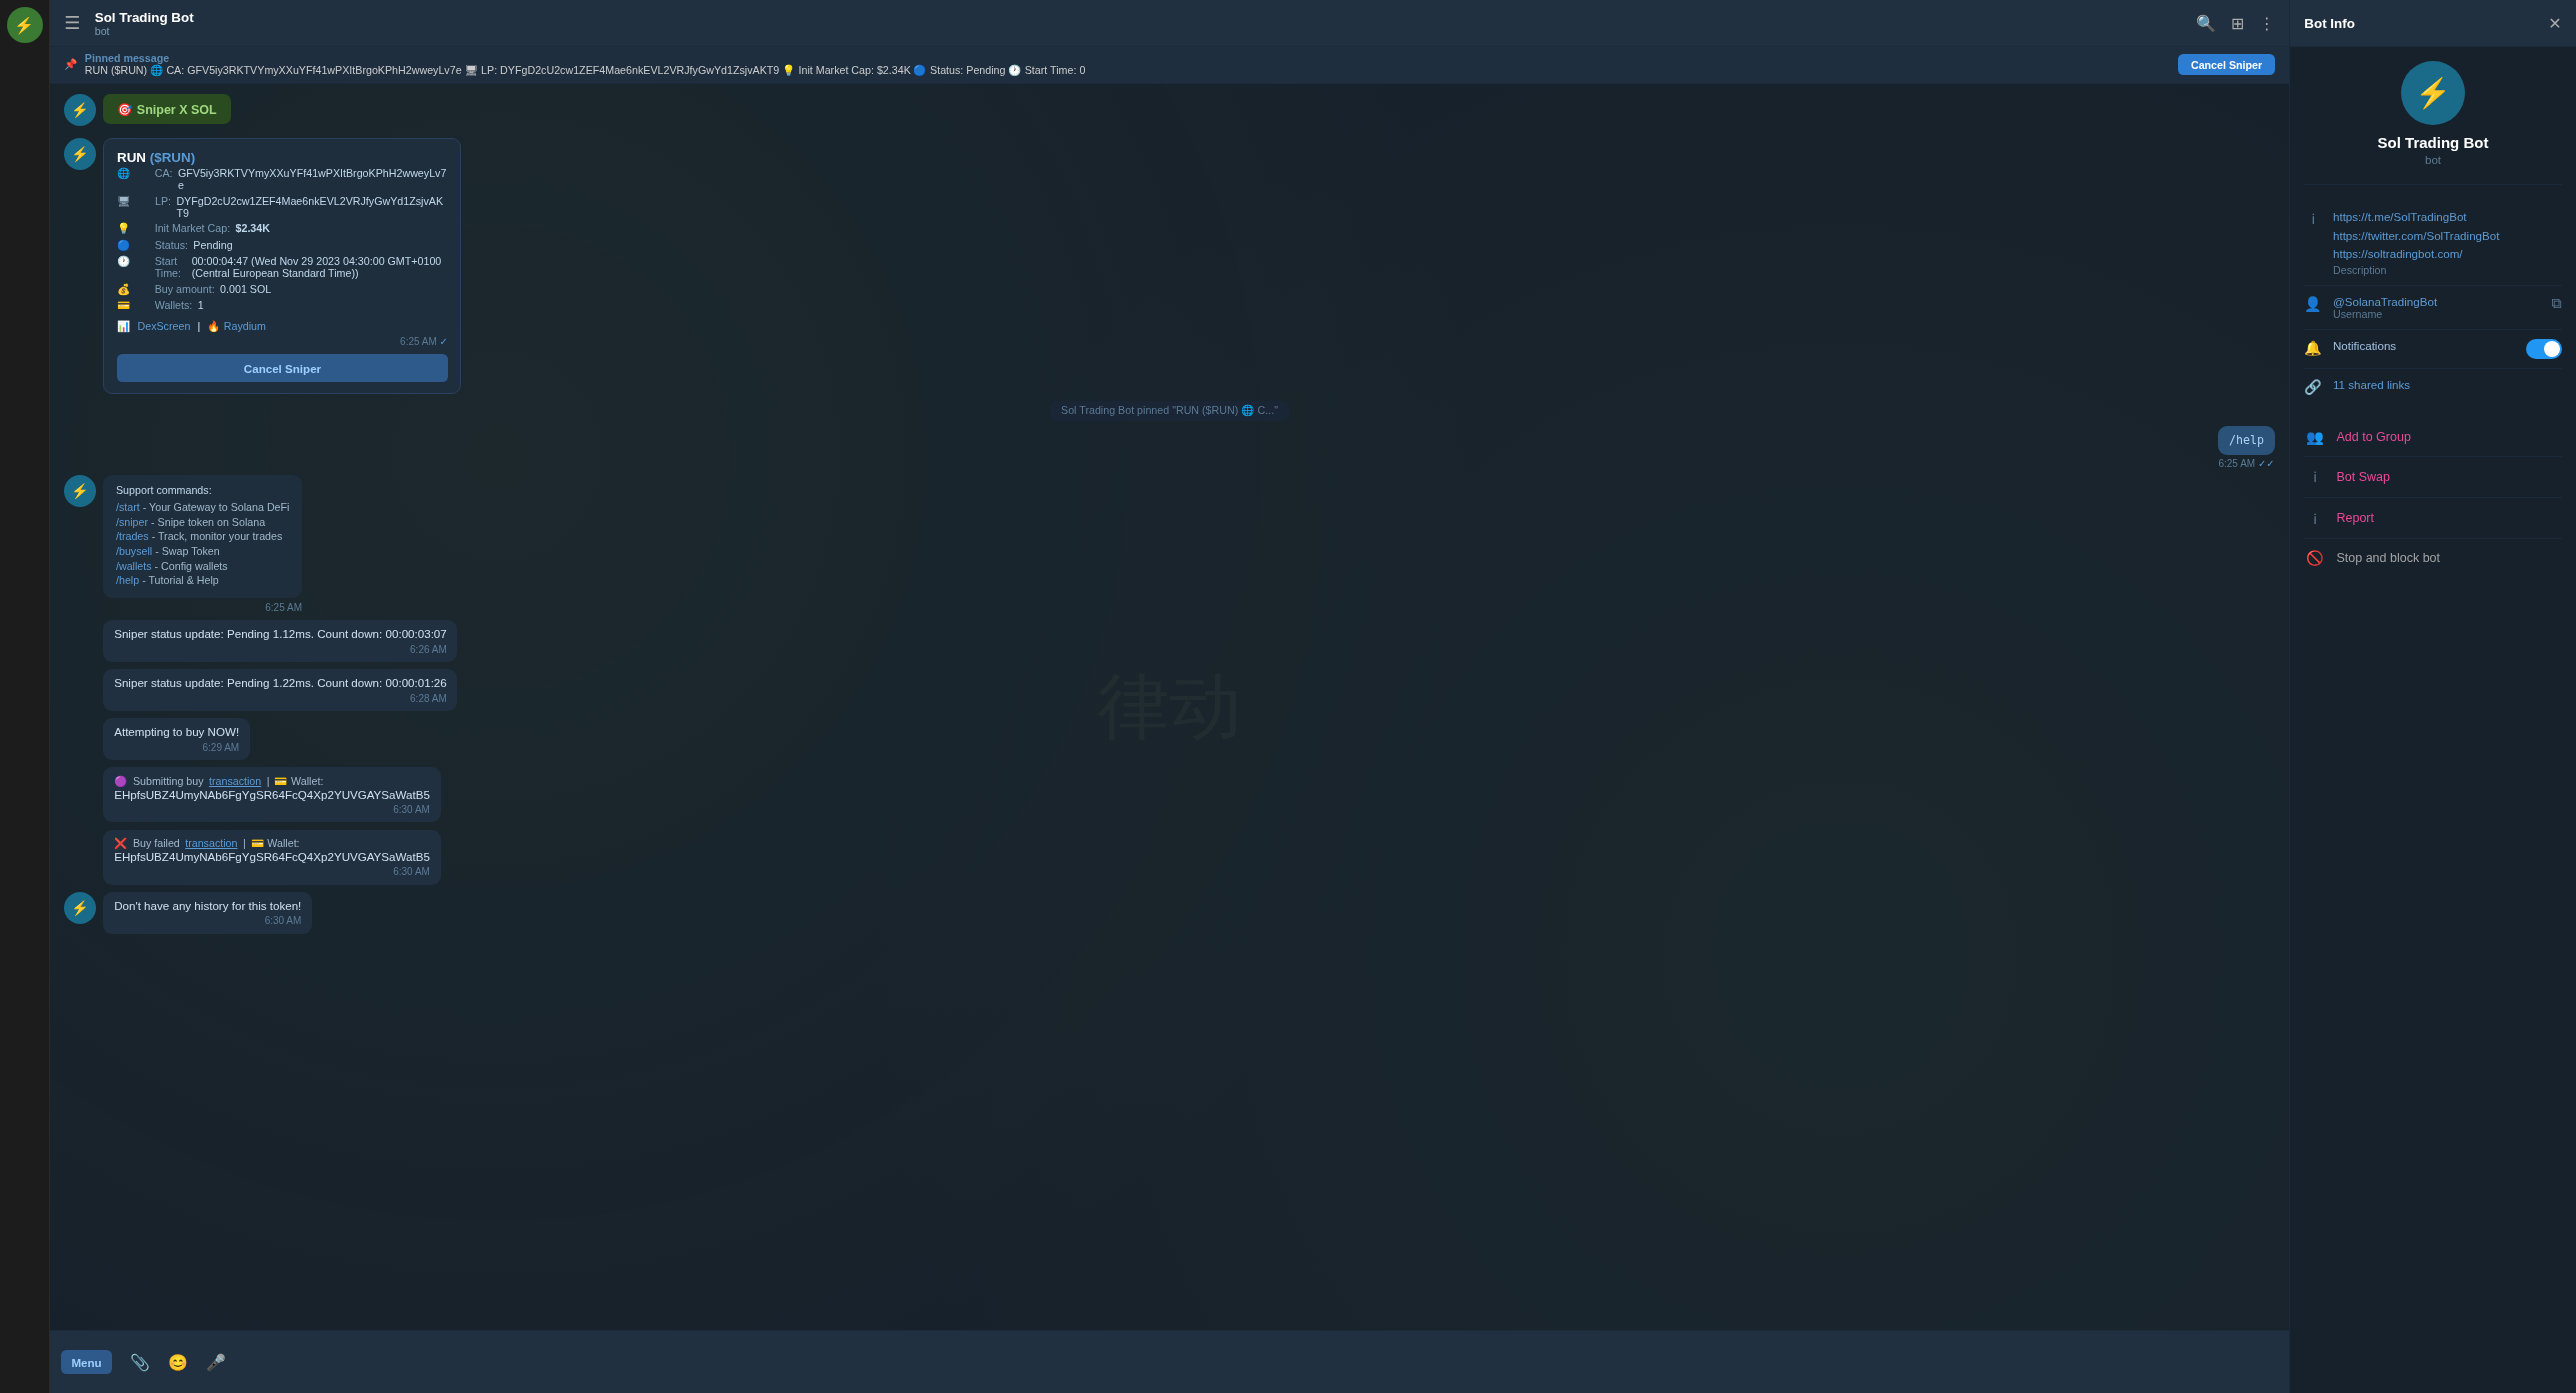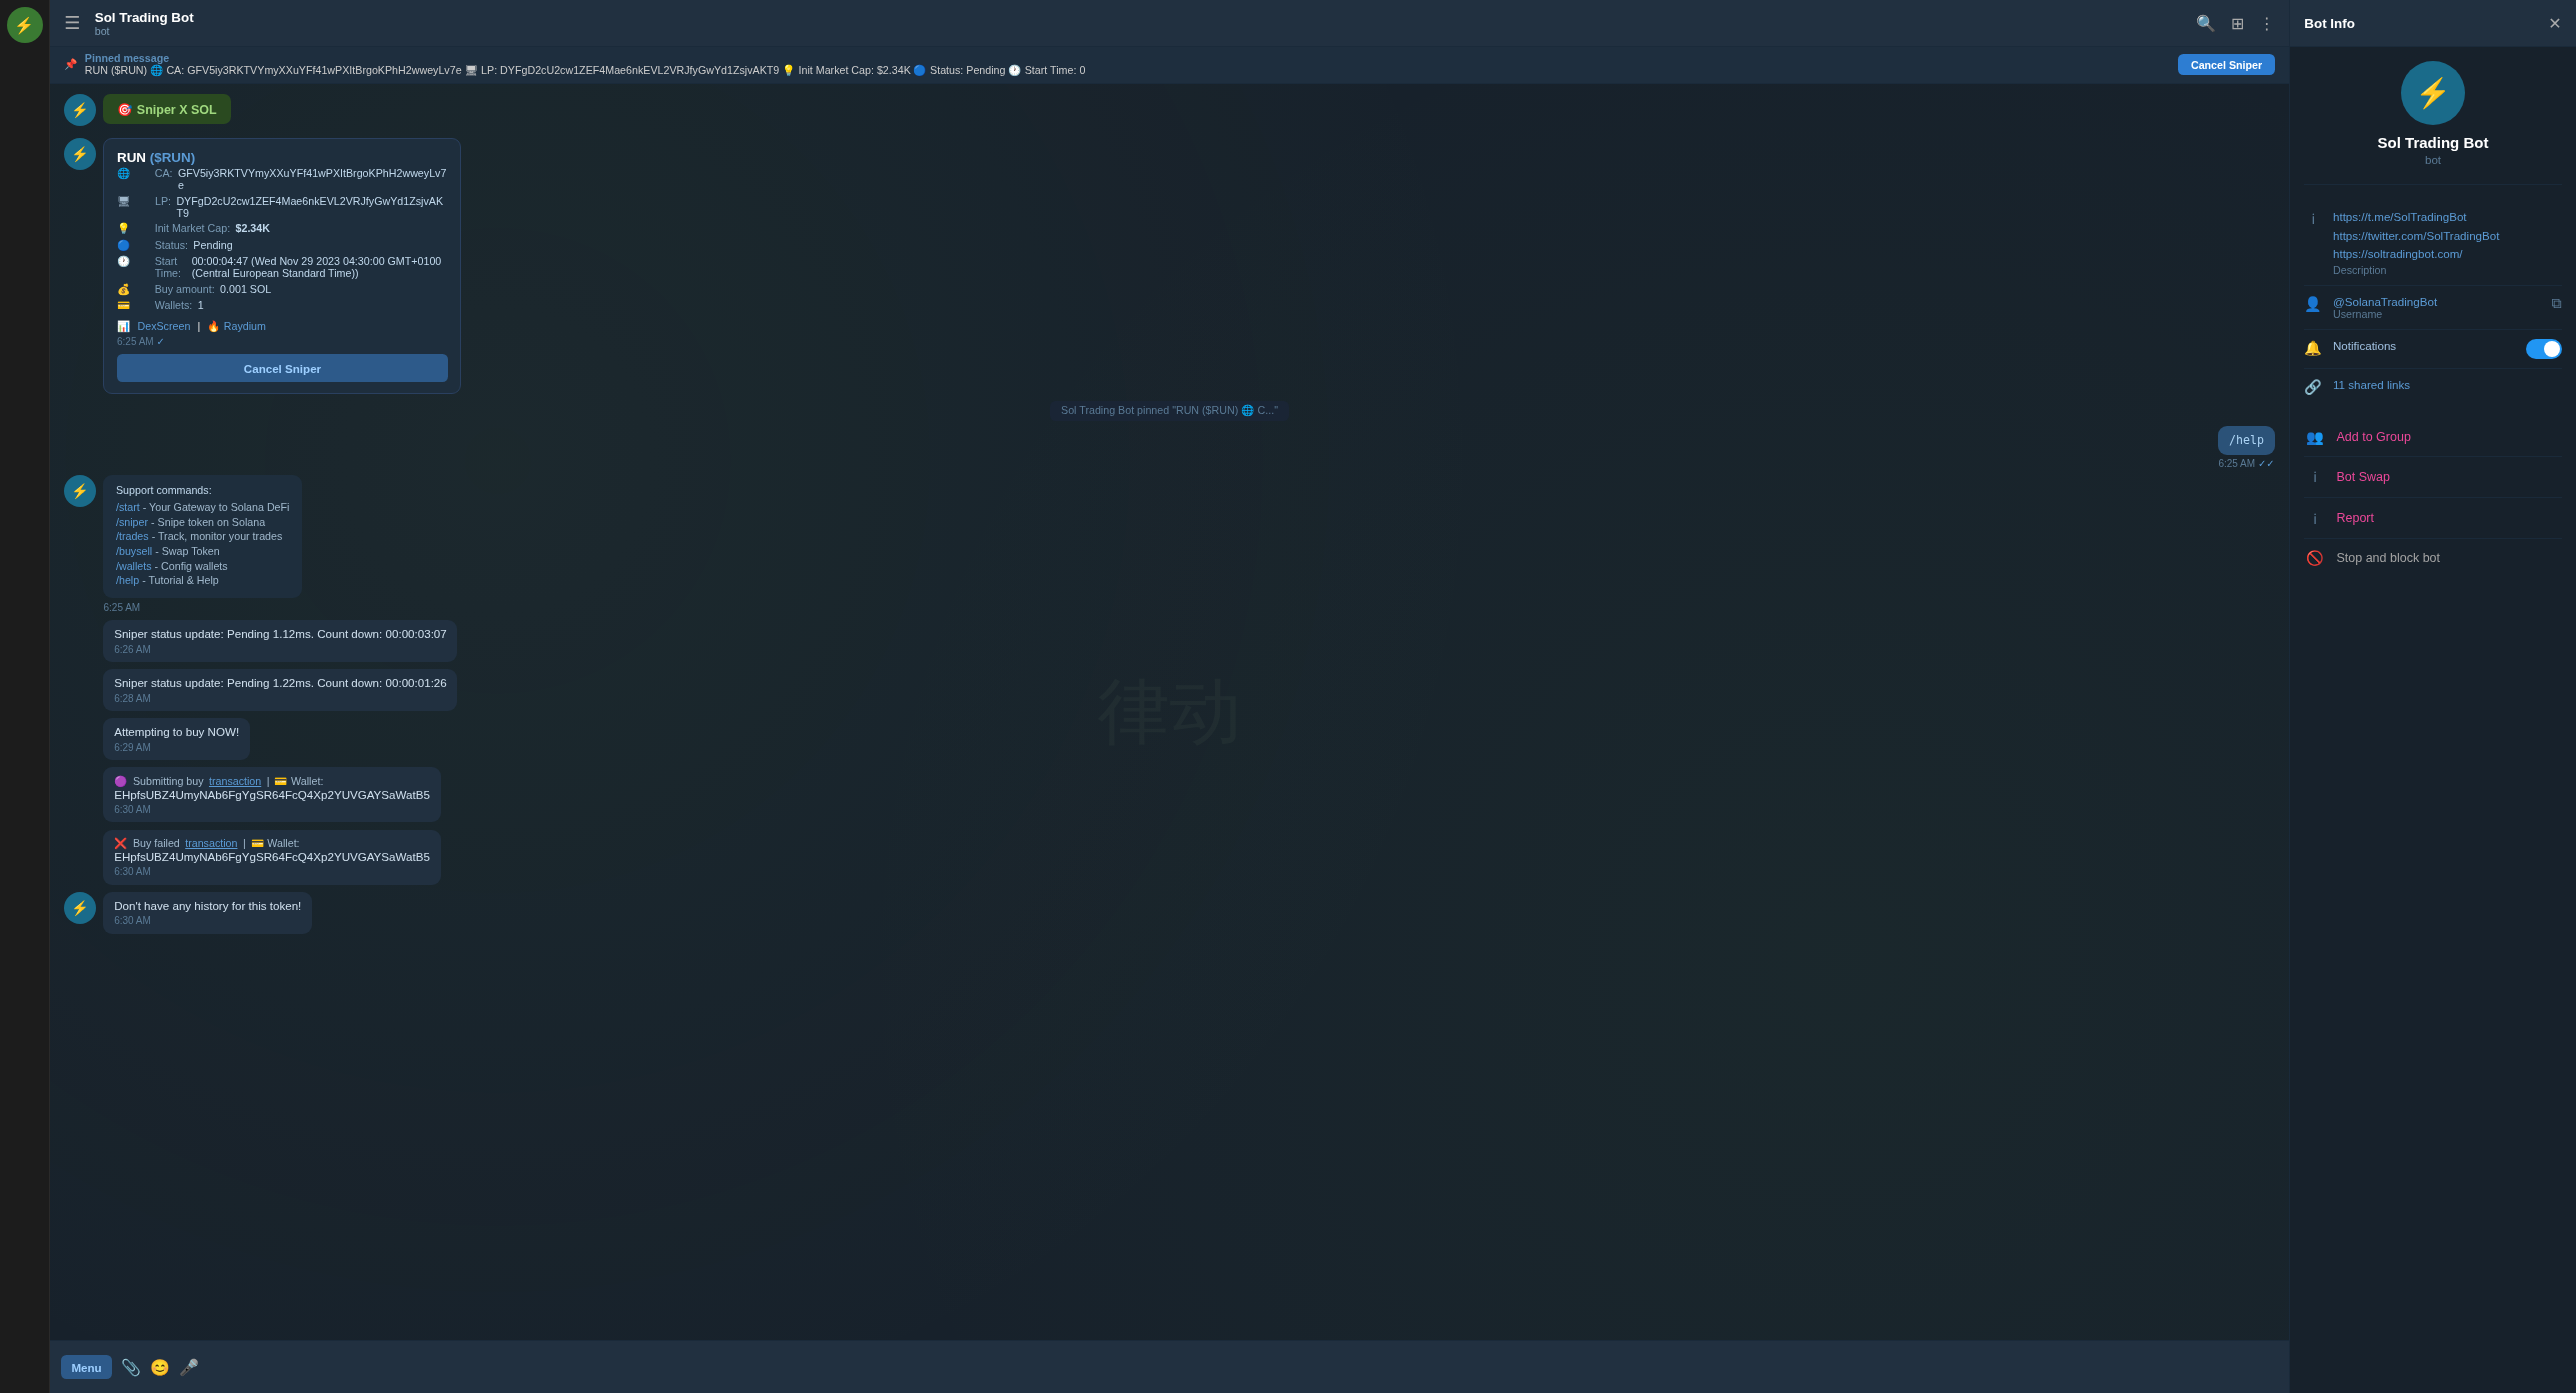--- a/index.html
+++ b/index.html
@@ -165,21 +165,21 @@
       align-items: center;
       justify-content: center;
       color: #fff;
       font-size: 14.3px;
       flex-shrink: 0;
     }
     .msg-time {
       font-size: 10px;
       color: #5a7a95;
       margin-top: 3.6px;
-      text-align: left;
+      text-align: right;
     }
     .msg-time .check {
       color: #5b9bd5;
     }
 
     
     .sniper-header {
       background: #2a4a20;
       border-radius: 7.2px;
       padding: 7.2px 14.3px;
@@ -319,26 +319,26 @@
       background: #1a2535;
       color: #5a7a95;
       font-size: 10.7px;
       padding: 3.6px 10.7px;
       border-radius: 5.4px;
       display: inline-block;
     }
 
     
     .input-bar {
-      height: 53px;
+      height: 63px;
       background: #213040;
       display: flex;
       align-items: center;
       padding: 0 10.7px;
-      gap: 9px;
+      gap: 18px;
       border-top: 0.9px solid #1a2a3a;
     }
     .input-bar .menu-btn {
       background: #2d5a8a;
       color: #9dcfff;
       border: none;
       border-radius: 5.4px;
       padding: 5.4px 10.7px;
       cursor: pointer;
       font-size: 11.6px;

